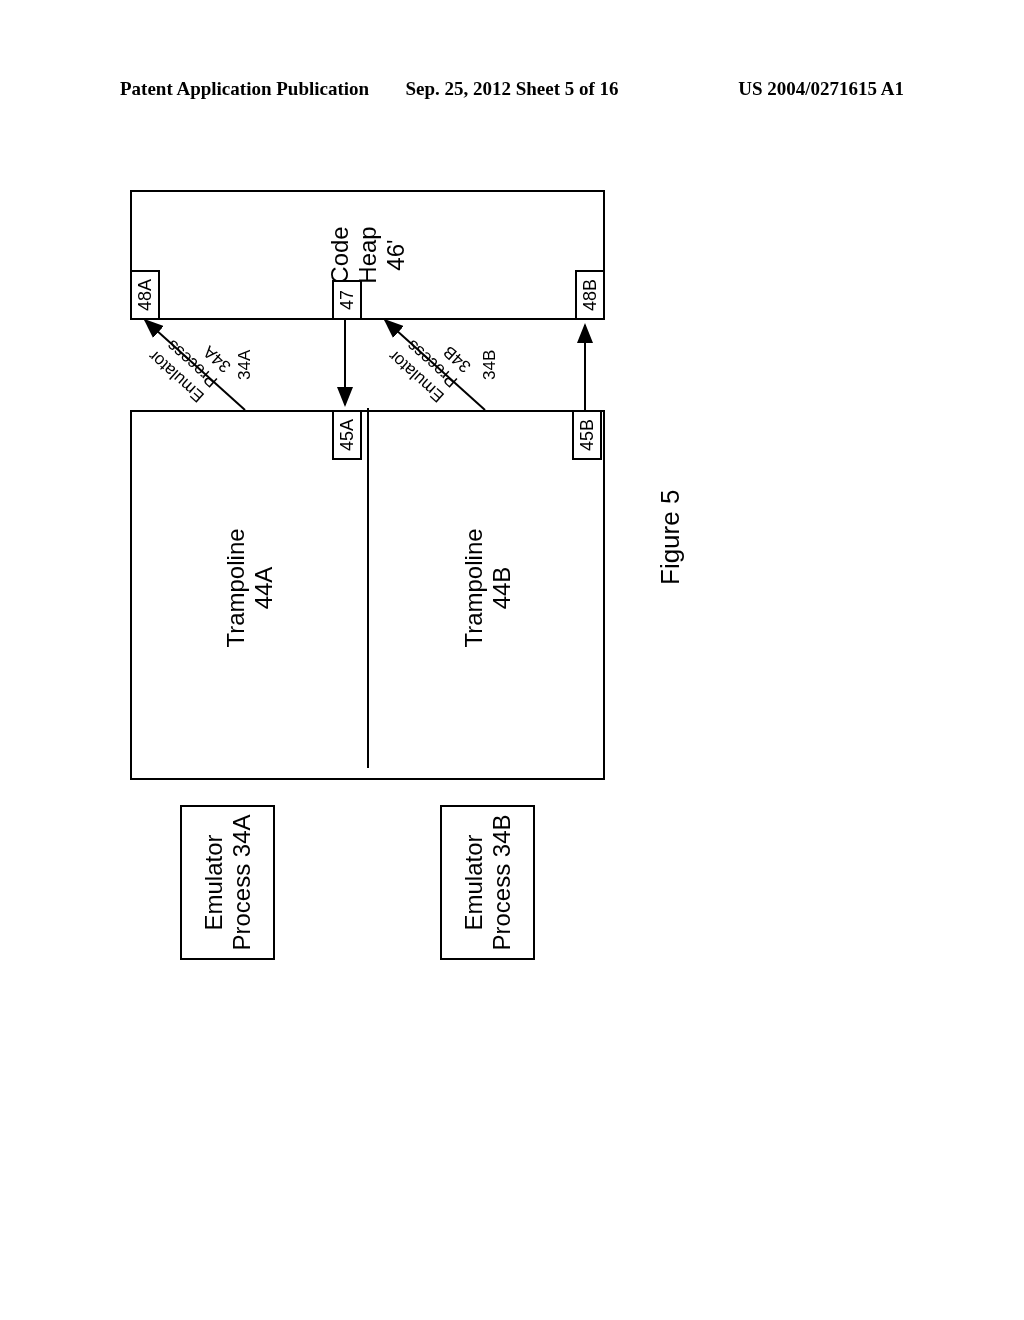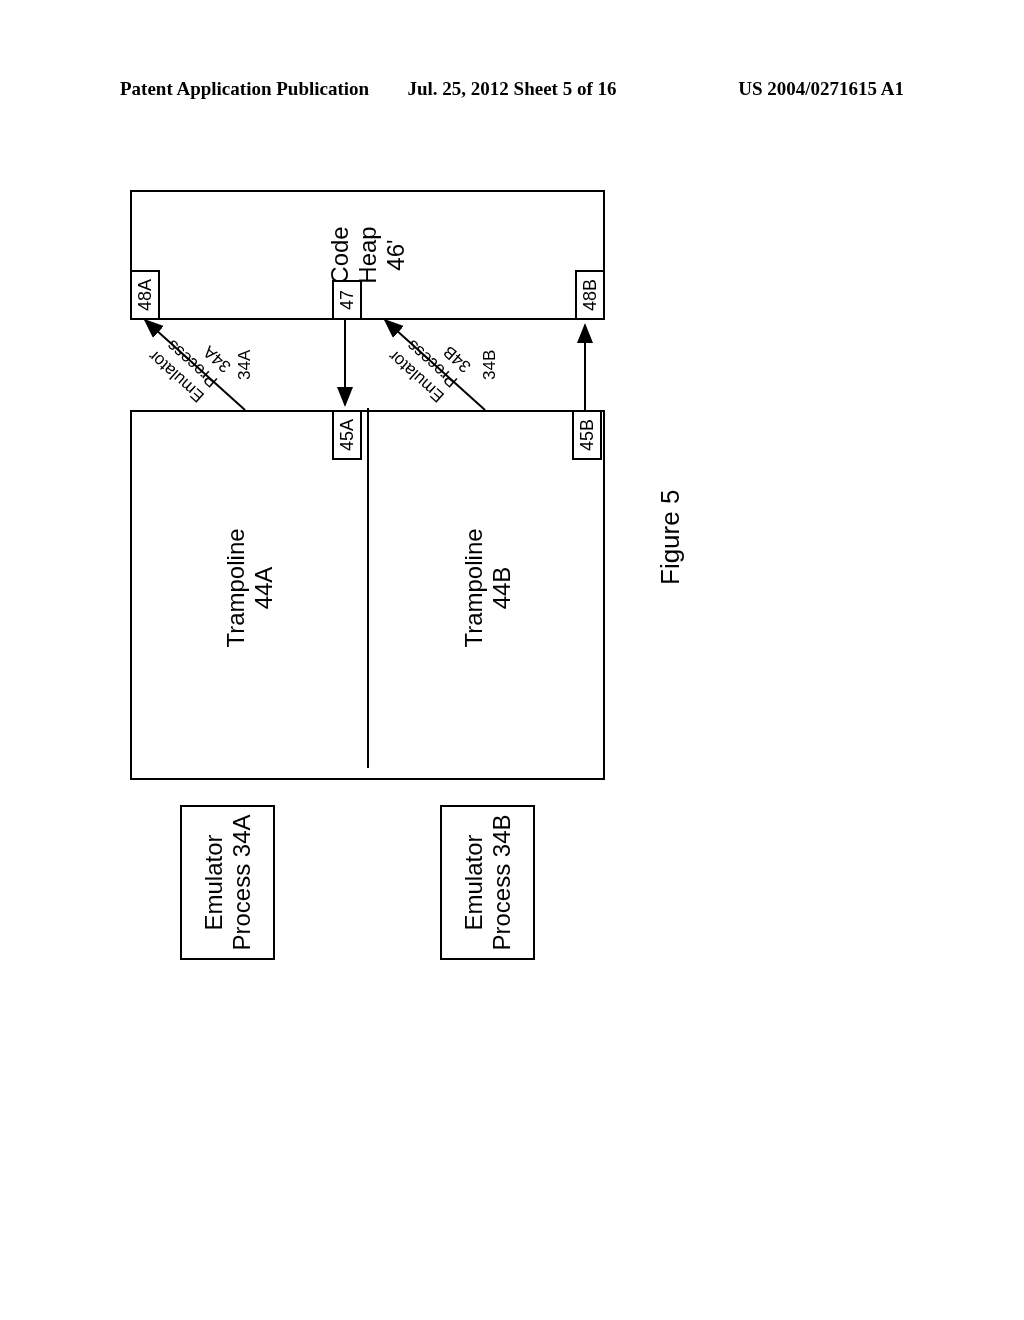--- a/index.html
+++ b/index.html
@@ -196,21 +196,21 @@
       width: 700px;
       height: 600px;
       pointer-events: none;
     }
   </style>
 </head>
 <body>
 
 <div class="header">
   <span class="header-left">Patent Application Publication</span>
-  <span class="header-center">Jul. 25, 2012  Sheet 5 of 16</span>
+  <span class="header-center">Sep. 25, 2012  Sheet 5 of 16</span>
   <span class="header-right">US 2004/0271615 A1</span>
 </div>
 
 <div class="diagram-container">
 
   <div class="emulator-box emulator-a">
     <div>
       <div>Emulator</div>
       <div>Process 34A</div>
     </div>

